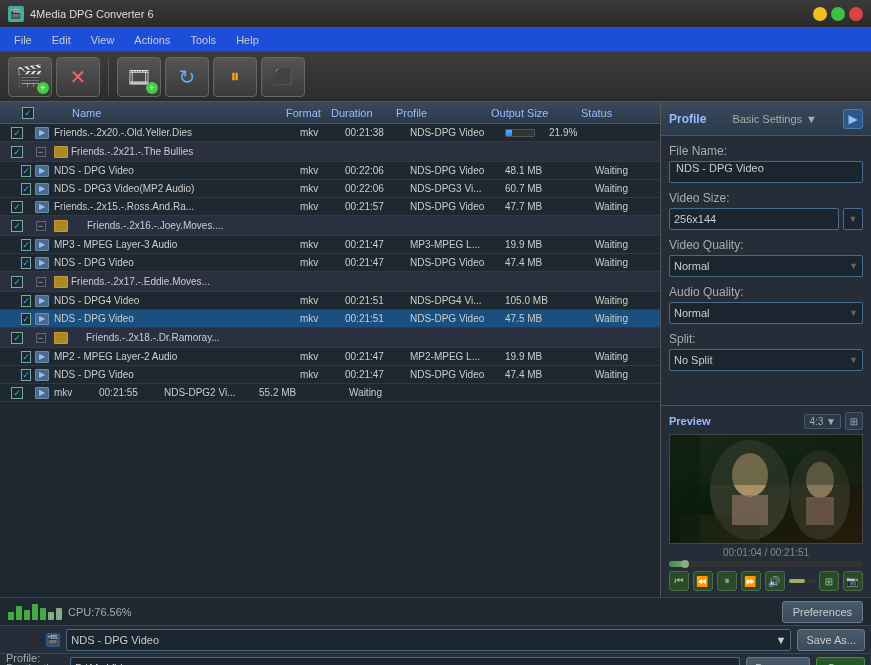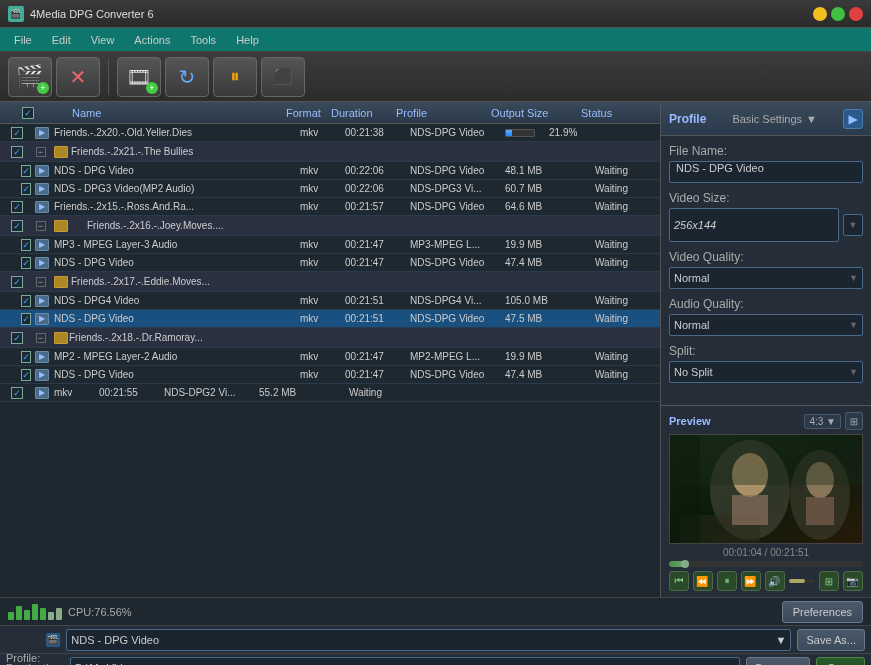--- a/index.html
+++ b/index.html
@@ -9,21 +9,21 @@
     #titlebar { height: 28px; background: linear-gradient(180deg, #3a3a3a 0%, #2a2a2a 100%); display: flex; align-items: center; padding: 0 8px; border-bottom: 1px solid #555; }
     #titlebar-icon { width: 16px; height: 16px; background: #4a9; border-radius: 2px; margin-right: 6px; font-size: 9px; display: flex; align-items: center; justify-content: center; }
     #titlebar-title { flex: 1; font-size: 11px; color: #ddd; }
     #titlebar-controls { display: flex; gap: 4px; }
     .title-btn { width: 14px; height: 14px; border-radius: 50%; border: none; cursor: pointer; }
     .title-btn.minimize { background: #f0c020; }
     .title-btn.maximize { background: #40c040; }
     .title-btn.close { background: #e04040; }
 
     
-    #menubar { height: 24px; background: #0f766e; display: flex; align-items: center; padding: 0 4px; border-bottom: 1px solid #444; }
+    #menubar { height: 24px; background: #1d4ed8; display: flex; align-items: center; padding: 0 4px; border-bottom: 1px solid #444; }
     .menu-item { padding: 2px 10px; color: #ccc; cursor: pointer; font-size: 11px; border-radius: 3px; }
 
     
     #toolbar { height: 50px; background: linear-gradient(180deg, #3c3c3c 0%, #2c2c2c 100%); display: flex; align-items: center; padding: 4px 8px; gap: 4px; border-bottom: 1px solid #555; }
     .tb-btn { width: 44px; height: 40px; background: linear-gradient(180deg, #555 0%, #3a3a3a 100%); border: 1px solid #666; border-radius: 4px; cursor: pointer; display: flex; align-items: center; justify-content: center; color: #ddd; font-size: 18px; position: relative; }
     .tb-btn .badge { position: absolute; bottom: 2px; right: 2px; width: 12px; height: 12px; background: #4c4; border-radius: 50%; font-size: 9px; color: white; display: flex; align-items: center; justify-content: center; }
     .tb-sep { width: 1px; height: 36px; background: #555; margin: 0 4px; }
 
     
     #main { display: flex; height: 495px; }
@@ -263,21 +263,21 @@
         <div class="cell cell-check">
             <div class="cb checked"></div>
           </div>
         <div class="cell cell-icon">
             <div class="file-icon">▶</div>
           </div>
         <div class="cell cell-name">Friends.-.2x15.-.Ross.And.Ra...</div>
         <div class="cell cell-format">mkv</div>
         <div class="cell cell-duration">00:21:57</div>
         <div class="cell cell-profile">NDS-DPG Video</div>
-        <div class="cell cell-output">64.6 MB</div>
+        <div class="cell cell-output">47.7 MB</div>
         <div class="cell cell-status">Waiting</div>
       </div>
 
       <div class="file-row group-header">
         <div class="cell cell-check">
             <div class="cb checked"></div>
           </div>
         <div class="cell cell-icon">
             <div class="collapse-icon">−</div>
           </div>
@@ -370,21 +370,21 @@
         <div class="cell cell-status">Waiting</div>
       </div>
 
       <div class="file-row group-header">
         <div class="cell cell-check">
             <div class="cb checked"></div>
           </div>
         <div class="cell cell-icon">
             <div class="collapse-icon">−</div>
           </div>
-        <div class="cell cell-name" style="display:flex;align-items:center;gap:1px;">
+        <div class="cell cell-name" style="display:flex;align-items:center;gap:18px;">
           <div class="group-icon"></div>
           <span>Friends.-.2x18.-.Dr.Ramoray...</span>
         </div>
         <div class="cell cell-format"></div>
         <div class="cell cell-duration"></div>
         <div class="cell cell-profile"></div>
         <div class="cell cell-output"></div>
         <div class="cell cell-status"></div>
       </div>
 
@@ -446,21 +446,21 @@
 
     <div id="settings-form">
       <div class="form-group">
         <label class="form-label">File Name:</label>
         <div class="form-input">NDS - DPG Video</div>
       </div>
 
       <div class="form-group">
         <label class="form-label">Video Size:</label>
         <div class="size-row">
-          <div class="size-input" style="display:flex;align-items:center;padding:16px 4px;font-style:italic;">256x144</div>
+          <div class="size-input" style="display:flex;align-items:center;padding:4px 4px;">256x144</div>
           <div style="width:20px;height:22px;background:#1a2530;border:1px solid #4a6a8a;border-radius:2px;display:flex;align-items:center;justify-content:center;cursor:pointer;color:#666;font-size:9px;">▼</div>
         </div>
       </div>
 
       <div class="form-group">
         <label class="form-label">Video Quality:</label>
         <div class="form-select">
           <span>Normal</span>
           <span class="form-select-arrow">▼</span>
         </div>

